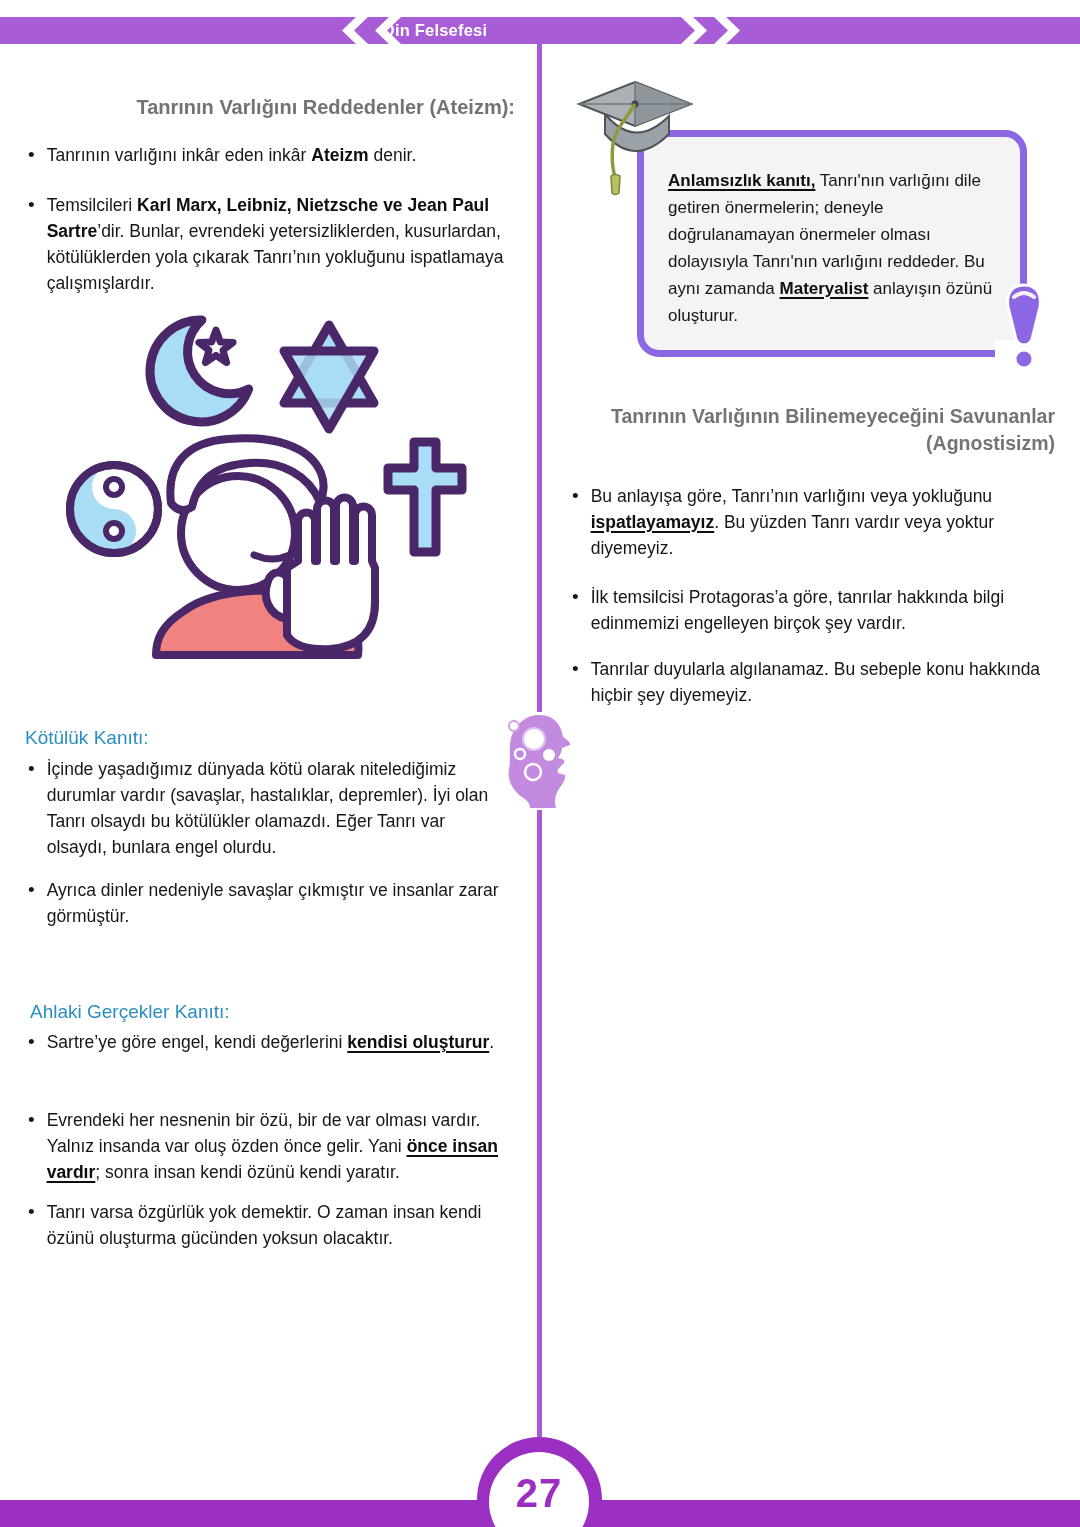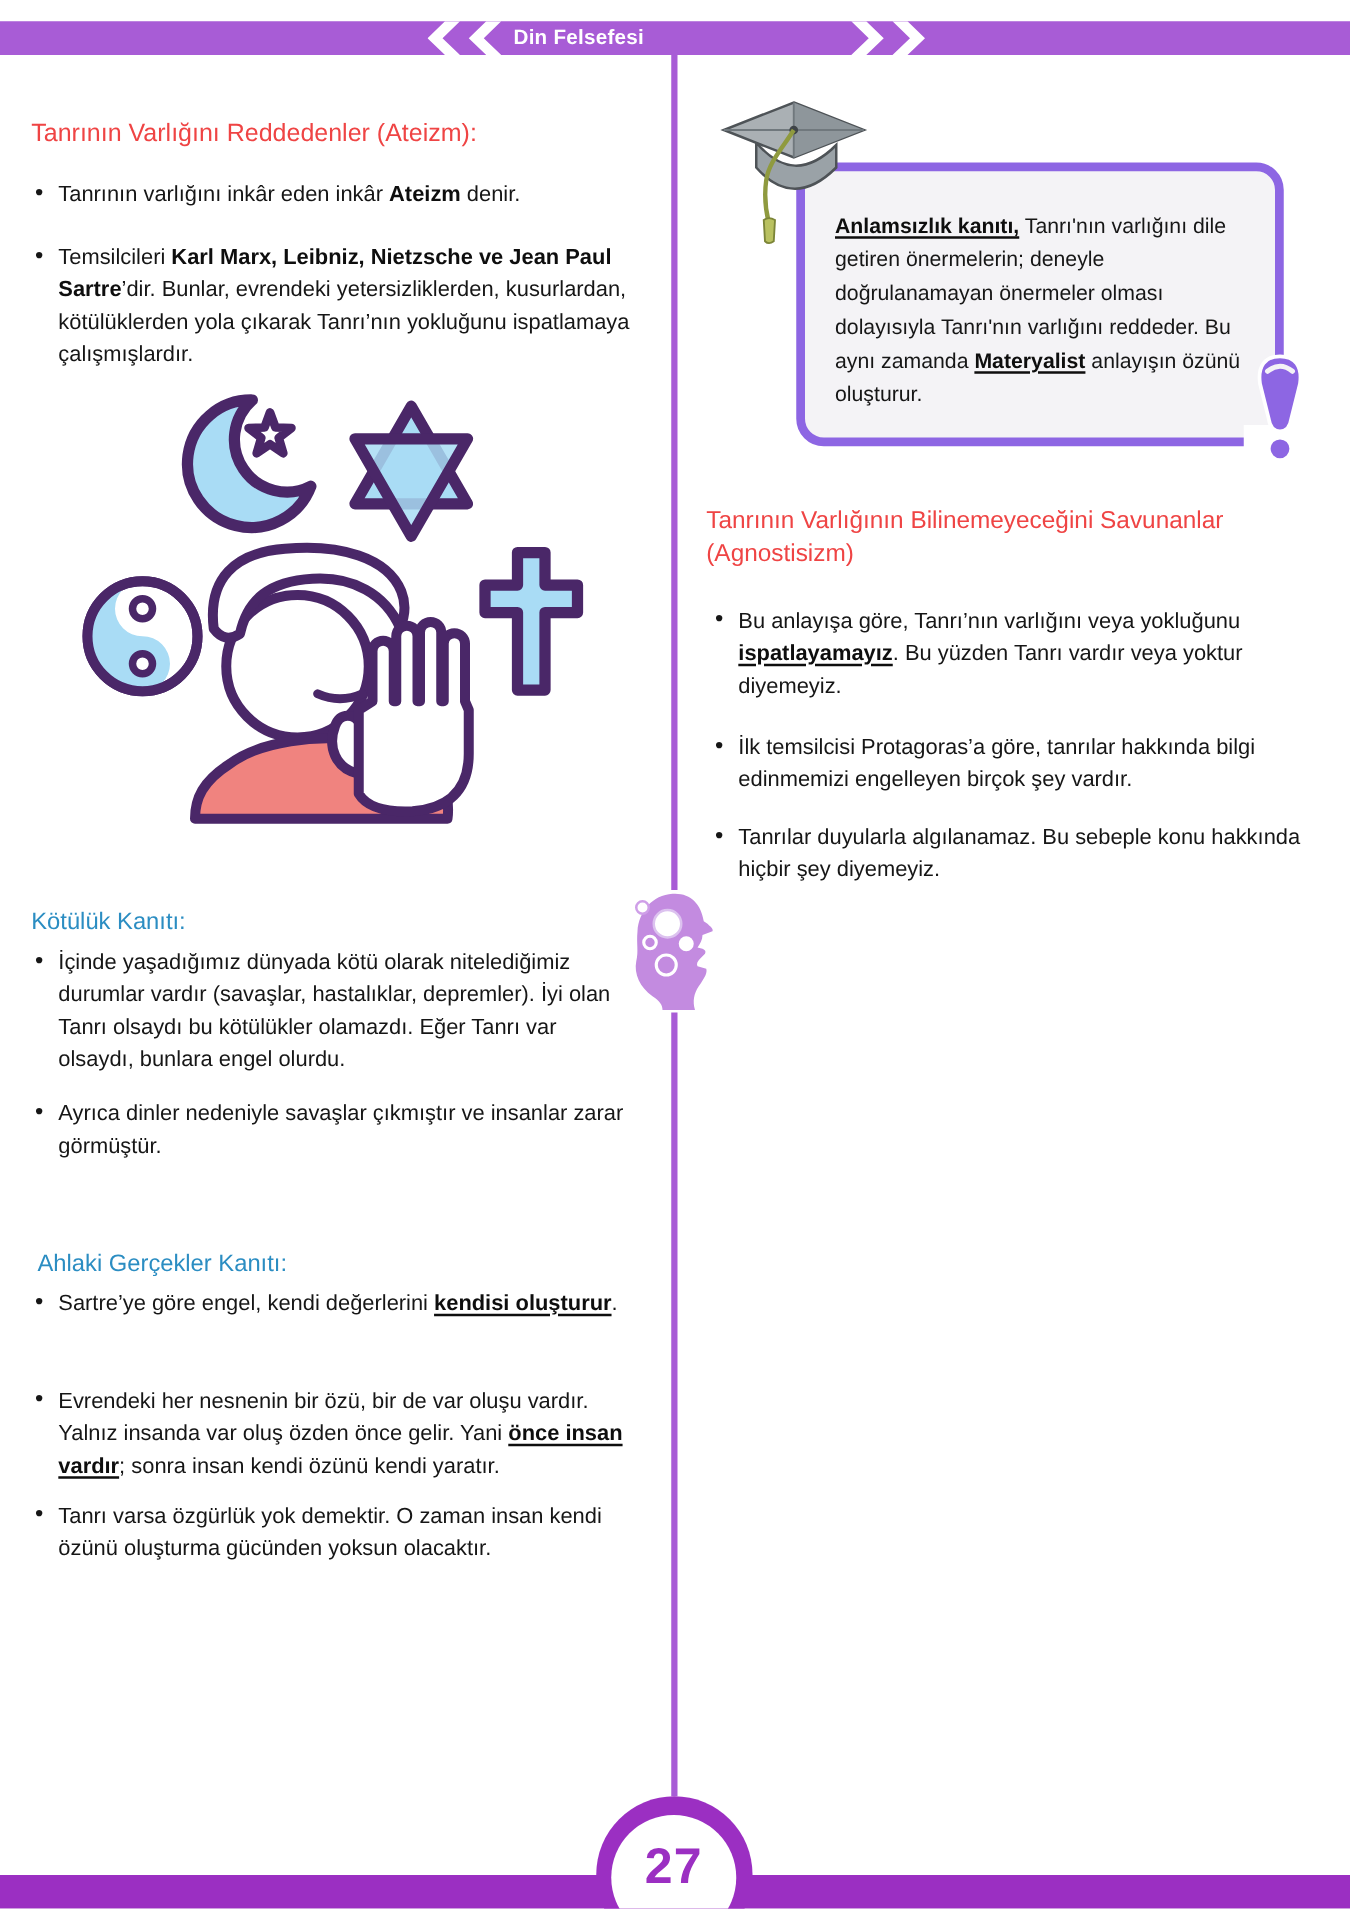--- a/index.html
+++ b/index.html
@@ -5,30 +5,30 @@
   html,body{margin:0;padding:0;background:#e8e8e8;}
   .page{
     position:relative;width:1080px;height:1527px;margin:0 auto;
     background:#ffffff;overflow:hidden;
     font-family:"Liberation Sans","DejaVu Sans",sans-serif;color:#161616;
   }
   .abs{position:absolute;}
   
   .header-bar{left:0;top:17px;width:1080px;height:27px;background:#a85cd6;}
   .header-title{left:0;top:17px;width:870px;height:27px;line-height:27px;text-align:center;
-    color:#ffffff;font-weight:bold;font-size:16.5px;letter-spacing:.2px;padding-left:28px;}
+    color:#ffffff;font-weight:bold;font-size:16.5px;letter-spacing:.2px;}
   
   .divider{width:5px;background:#a85cd6;left:537px;}
   
   .bullet{display:flex;gap:12px;}
   .dot{font-size:19px;line-height:26px;color:#161616;flex:0 0 auto;}
   .bt{font-size:17.5px;line-height:26px;}
   b{font-weight:bold;color:#0e0e0e;}
   .u{text-decoration:underline;text-underline-offset:3px;text-decoration-thickness:2px;}
-  .h-red{color:#ef4444;font-weight:normal;font-size:20px;text-align:left;}
+  .h-red{color:#737373;font-weight:bold;font-size:20px;text-align:right;}
   .h-blue{color:#2b8dc2;font-weight:normal;font-size:19px;}
   
   .note-box{left:637px;top:130px;width:390px;height:227px;box-sizing:border-box;
     border:7px solid #8d66e3;border-radius:22px;background:#f4f3f6;}
   .note-text{left:668px;top:167px;width:332px;font-size:17px;line-height:27px;}
   .patch{background:#ffffff;}
   
   .footer-bar{left:0;top:1500px;width:1080px;height:27px;background:#9b2fc2;}
   .dome{left:477px;top:1437px;width:125px;height:125px;border-radius:50%;background:#9b2fc2;}
   .page-circle{left:489px;top:1452px;width:100px;height:100px;border-radius:50%;background:#ffffff;
@@ -122,21 +122,21 @@
 
   <div class="abs h-blue" style="left:30px;top:1001px">Ahlaki Gerçekler Kanıtı:</div>
 
   <div class="abs bullet" style="left:28px;top:1029px;width:476px">
     <span class="dot">•</span>
     <div class="bt"><span>Sartre’ye göre engel, kendi değerlerini </span><b class="u">kendisi oluşturur</b><span>.</span></div>
   </div>
 
   <div class="abs bullet" style="left:28px;top:1107px;width:476px">
     <span class="dot">•</span>
-    <div class="bt"><span>Evrendeki her nesnenin bir özü, bir de var oluşu vardır. Yalnız insanda var oluş özden önce gelir. Yani </span><b class="u">önce insan vardır</b><span>; sonra insan kendi özünü kendi yaratır.</span></div>
+    <div class="bt"><span>Evrendeki her nesnenin bir özü, bir de var olması vardır. Yalnız insanda var oluş özden önce gelir. Yani </span><b class="u">önce insan vardır</b><span>; sonra insan kendi özünü kendi yaratır.</span></div>
   </div>
 
   <div class="abs bullet" style="left:28px;top:1199px;width:476px">
     <span class="dot">•</span>
     <div class="bt">Tanrı varsa özgürlük yok demektir. O zaman insan kendi özünü oluşturma gücünden yoksun olacaktır.</div>
   </div>
 
   <div class="abs note-box"></div>
 
   <div class="abs patch" style="left:1018px;top:296px;width:16px;height:54px"></div>

